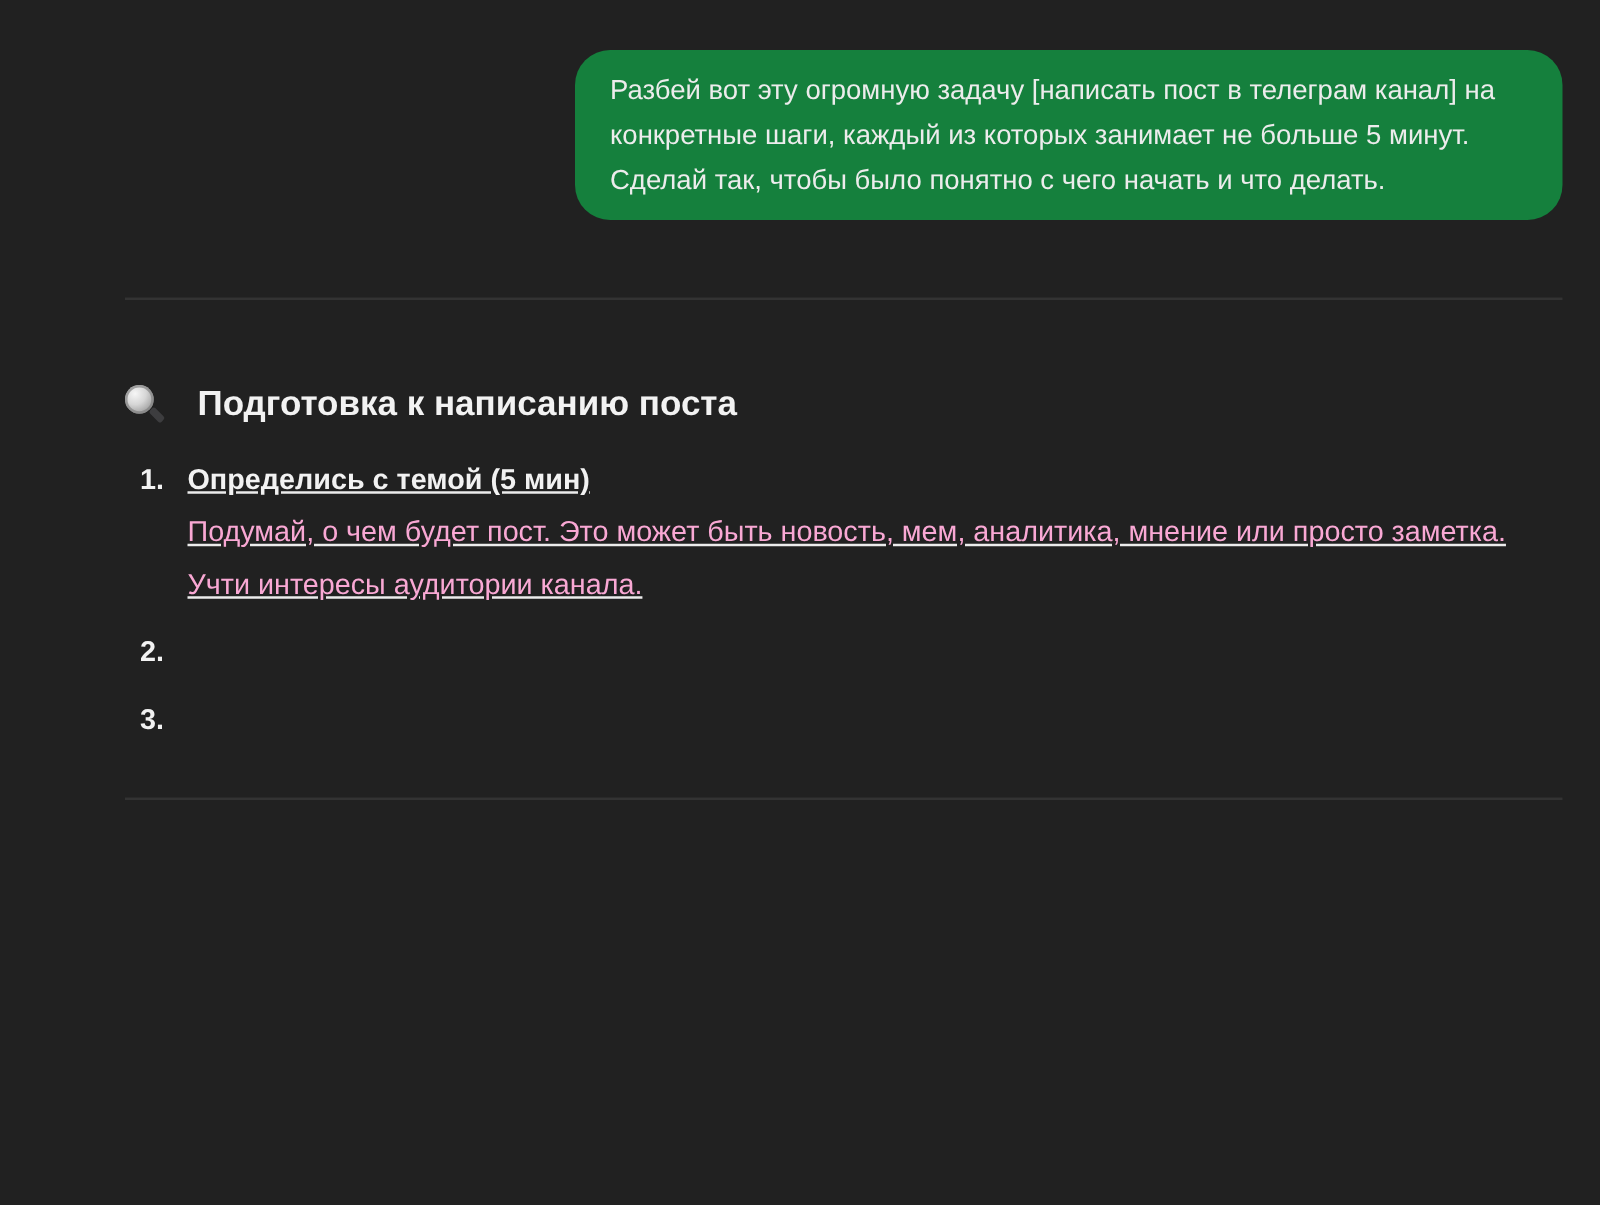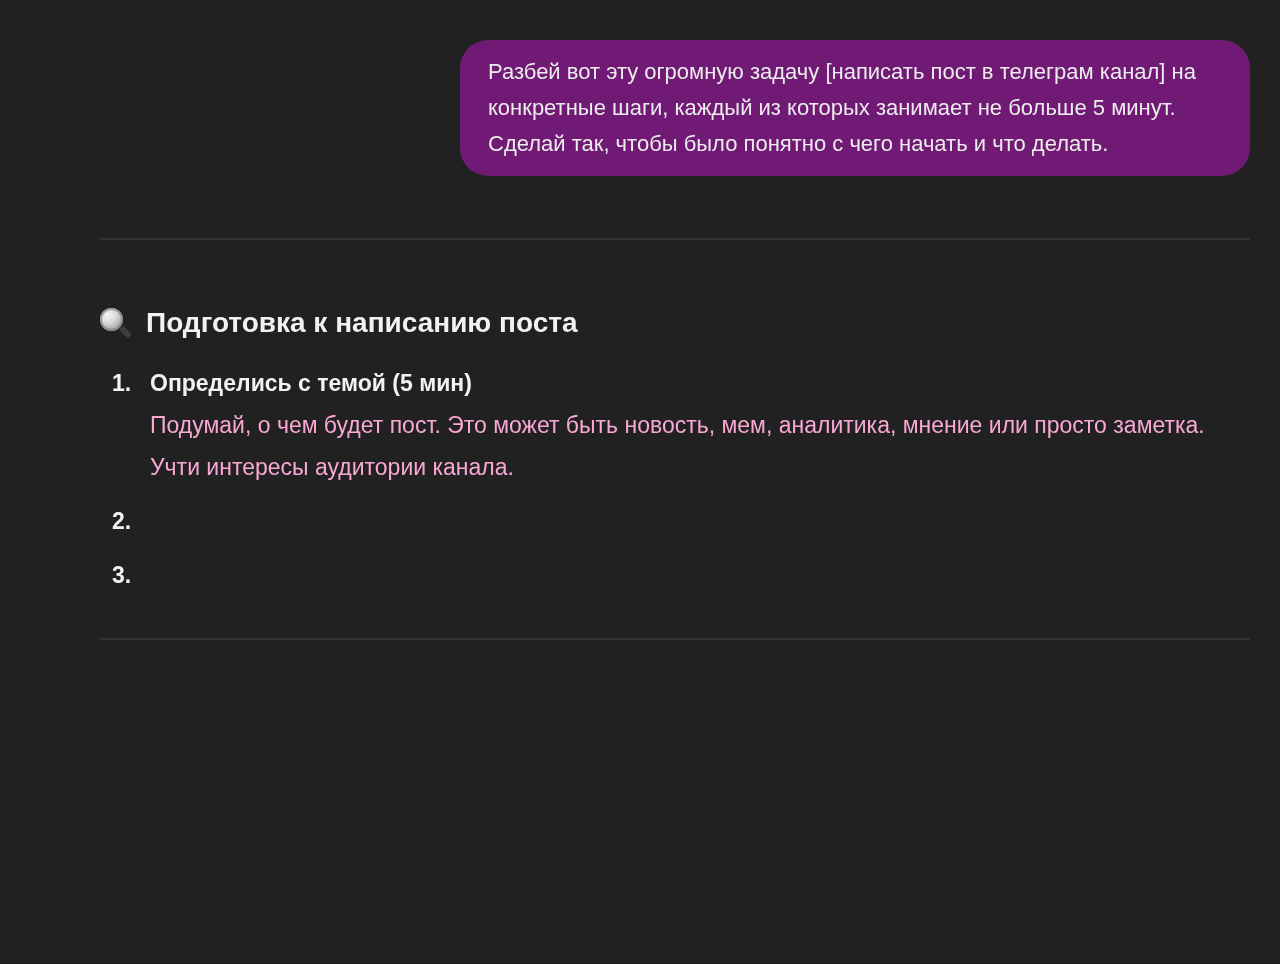--- a/index.html
+++ b/index.html
@@ -20,21 +20,21 @@
     position: relative;
   }
 
   
   .user-row {
     display: flex;
     justify-content: flex-end;
     padding-top: 40px;
   }
   .user-bubble {
-    background: #701a75;
+    background: #15803d;
     border-radius: 28px;
     padding: 14px 28px;
     max-width: 734px;
     font-size: 22px;
     line-height: 36px;
     color: #ececec;
   }
 
   
   .intro {
@@ -48,21 +48,21 @@
     width: 1150px;
     margin: 62px 0 0 0;
   }
   hr.divider.bottom {
     margin-top: 42px;
   }
 
   .section-heading {
     display: flex;
     align-items: center;
-    gap: 12px;
+    gap: 24px;
     margin: 66px 0 0 0;
     font-size: 28px;
     line-height: 34px;
     font-weight: bold;
     color: #f2f2f2;
   }
 
   
   .magnifier {
     position: relative;
@@ -107,20 +107,21 @@
     flex: none;
     box-sizing: border-box;
     width: 50px;
     padding-left: 12px;
     font-weight: bold;
     color: #f2f2f2;
   }
   .step-content {
     flex: 1;
     max-width: 1100px;
+    text-decoration: underline;
   }
   .step-title {
     font-weight: bold;
     color: #f2f2f2;
   }
   .step-desc {
     font-weight: normal;
     color: #f9a8d4;
   }
 </style>

